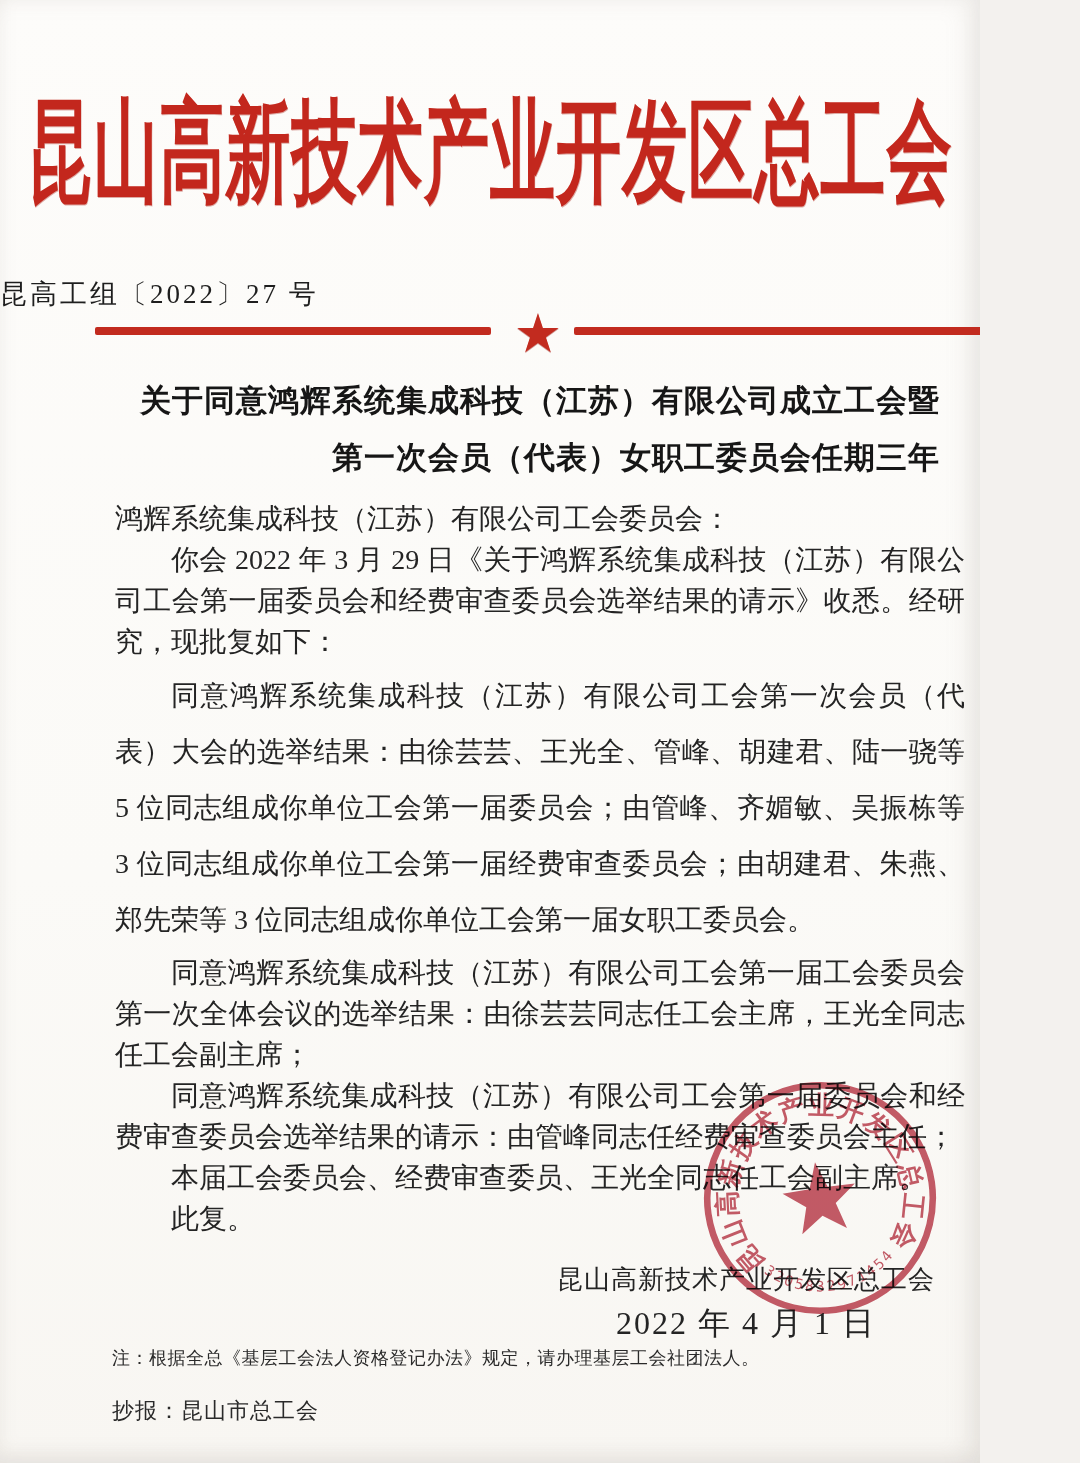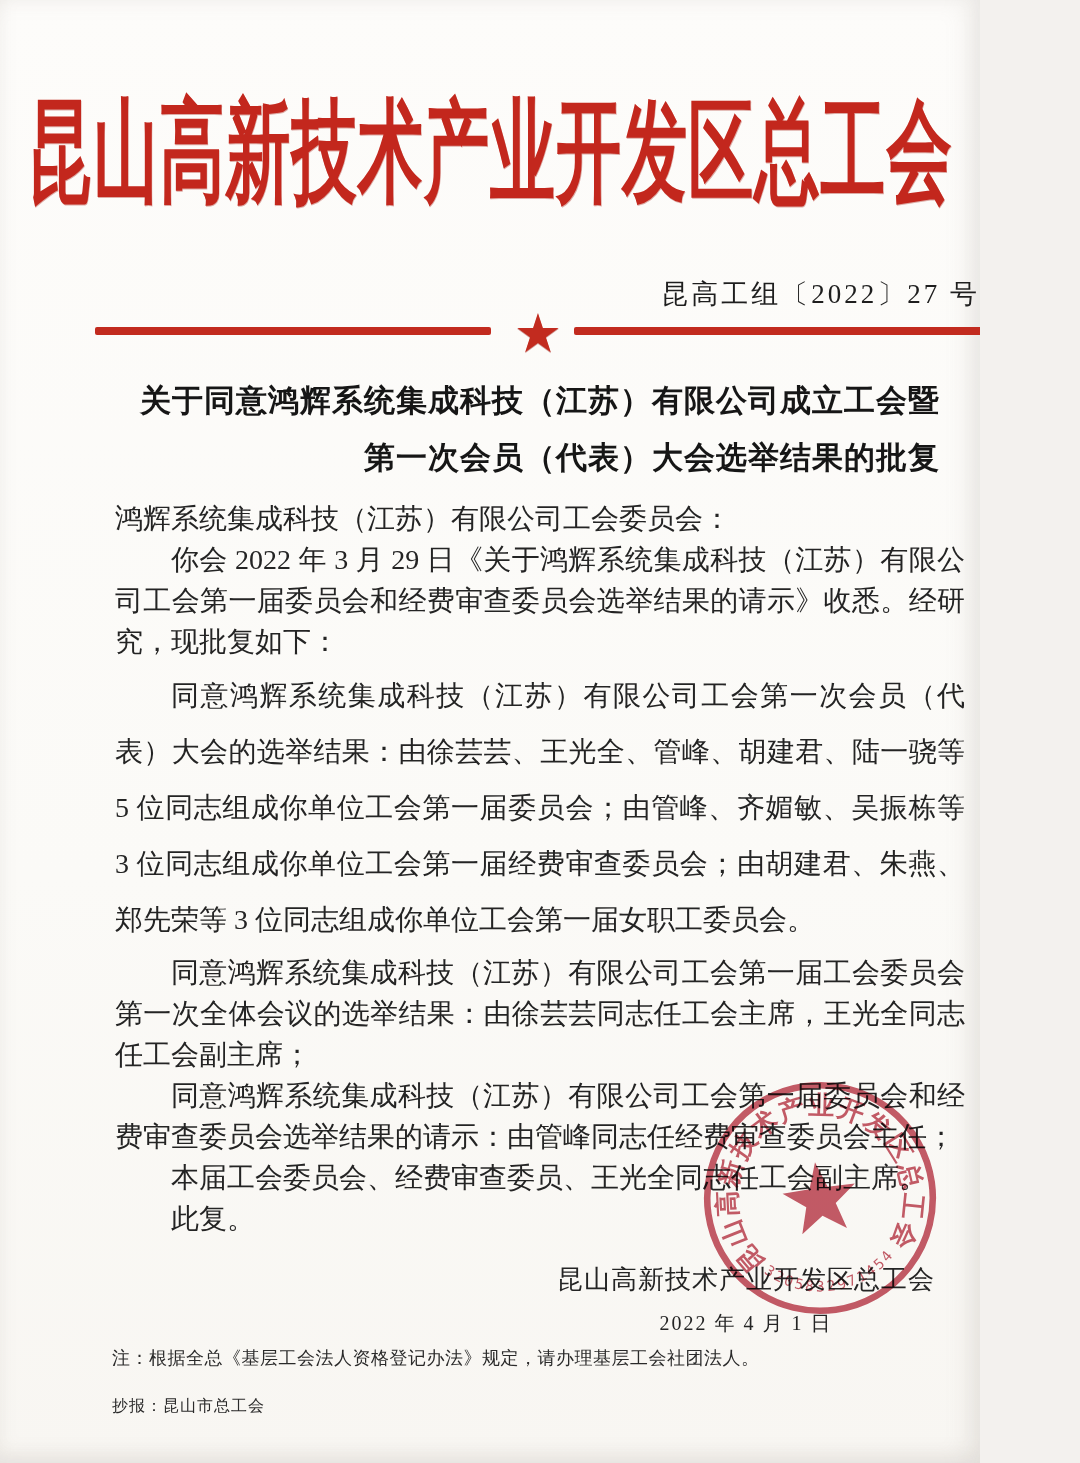--- a/index.html
+++ b/index.html
@@ -23,21 +23,21 @@
   .org-head .txt{
     font-family:"Liberation Serif","DejaVu Serif",serif;
     font-weight:700;font-size:112px;white-space:nowrap;
     transform:scaleX(.58);transform-origin:50% 50%;
     color:#c3271d;text-shadow:1px 1px 0 rgba(160,20,10,.35);
     letter-spacing:2px;
   }
   
   .doc-num{
     position:absolute;top:276px;left:0;right:0;
-    text-align:right;font-size:27px;letter-spacing:3px;color:#1e1e1e;
+    text-align:left;font-size:27px;letter-spacing:3px;color:#1e1e1e;
   }
   
   .rule-seg{position:absolute;height:8px;background:#c22b1f;border-radius:2px;}
   .rule-left{top:327px;left:95px;width:396px;}
   .rule-right{top:327px;left:574px;width:411px;}
   .rule-star{
     position:absolute;top:301px;left:505px;width:66px;height:66px;
     color:#c22b1f;font-size:54px;line-height:66px;text-align:center;
     text-shadow:0 1px 0 rgba(140,10,5,.4);
   }
@@ -55,55 +55,55 @@
   .content p{margin:0;line-height:41px;}
   .content p.indent{text-indent:2em;}
   .content p.wide{line-height:56px;margin-top:6px;margin-bottom:4px;}
   
   .sig-block{
     margin-top:20px;
     text-align:right;padding-right:30px;
   }
   .sig-inner{display:inline-block;text-align:center;}
   .sig-org{font-size:26px;line-height:42px;letter-spacing:1px;}
-  .sig-date{font-size:20px;line-height:44px;letter-spacing:2px;}
+  .sig-date{font-size:32px;line-height:44px;letter-spacing:2px;}
   
   .seal{
     position:absolute;left:700px;top:1078px;width:240px;height:240px;
     opacity:.82;mix-blend-mode:multiply;transform:rotate(-8deg);
     pointer-events:none;
   }
   
   .note-line{
     position:absolute;top:1346px;left:112px;right:80px;
     font-size:18px;letter-spacing:.5px;color:#2a2a2a;
   }
   .cc-line{
     position:absolute;top:1396px;left:112px;
-    font-size:16px;letter-spacing:1px;color:#2a2a2a;
+    font-size:22px;letter-spacing:1px;color:#2a2a2a;
   }
 </style>
 </head>
 <body>
 
 <div class="page">
 
   <div class="org-head">
     <span class="txt">昆山高新技术产业开发区总工会</span>
   </div>
 
   <div class="doc-num">昆高工组〔2022〕27 号</div>
 
   <div class="rule-seg rule-left"></div>
   <div class="rule-star">★</div>
   <div class="rule-seg rule-right"></div>
 
   <div class="doc-title">
     <div>关于同意鸿辉系统集成科技（江苏）有限公司成立工会暨</div>
-    <div>第一次会员（代表）大会选举结果的批复</div>
+    <div>第一次会员（代表）女职工委员会任期三年</div>
   </div>
 
   <div class="content">
     <p>鸿辉系统集成科技（江苏）有限公司工会委员会：</p>
     <p class="indent">你会 2022 年 3 月 29 日《关于鸿辉系统集成科技（江苏）有限公司工会第一届委员会和经费审查委员会选举结果的请示》收悉。经研究，现批复如下：</p>
     <p class="indent wide">同意鸿辉系统集成科技（江苏）有限公司工会第一次会员（代表）大会的选举结果：由徐芸芸、王光全、管峰、胡建君、陆一骁等 5 位同志组成你单位工会第一届委员会；由管峰、齐媚敏、吴振栋等 3 位同志组成你单位工会第一届经费审查委员会；由胡建君、朱燕、郑先荣等 3 位同志组成你单位工会第一届女职工委员会。</p>
     <p class="indent">同意鸿辉系统集成科技（江苏）有限公司工会第一届工会委员会第一次全体会议的选举结果：由徐芸芸同志任工会主席，王光全同志任工会副主席；</p>
     <p class="indent">同意鸿辉系统集成科技（江苏）有限公司工会第一届委员会和经费审查委员会选举结果的请示：由管峰同志任经费审查委员会主任；</p>
     <p class="indent">本届工会委员会、经费审查委员、王光全同志任工会副主席。</p>
     <p class="indent">此复。</p>

